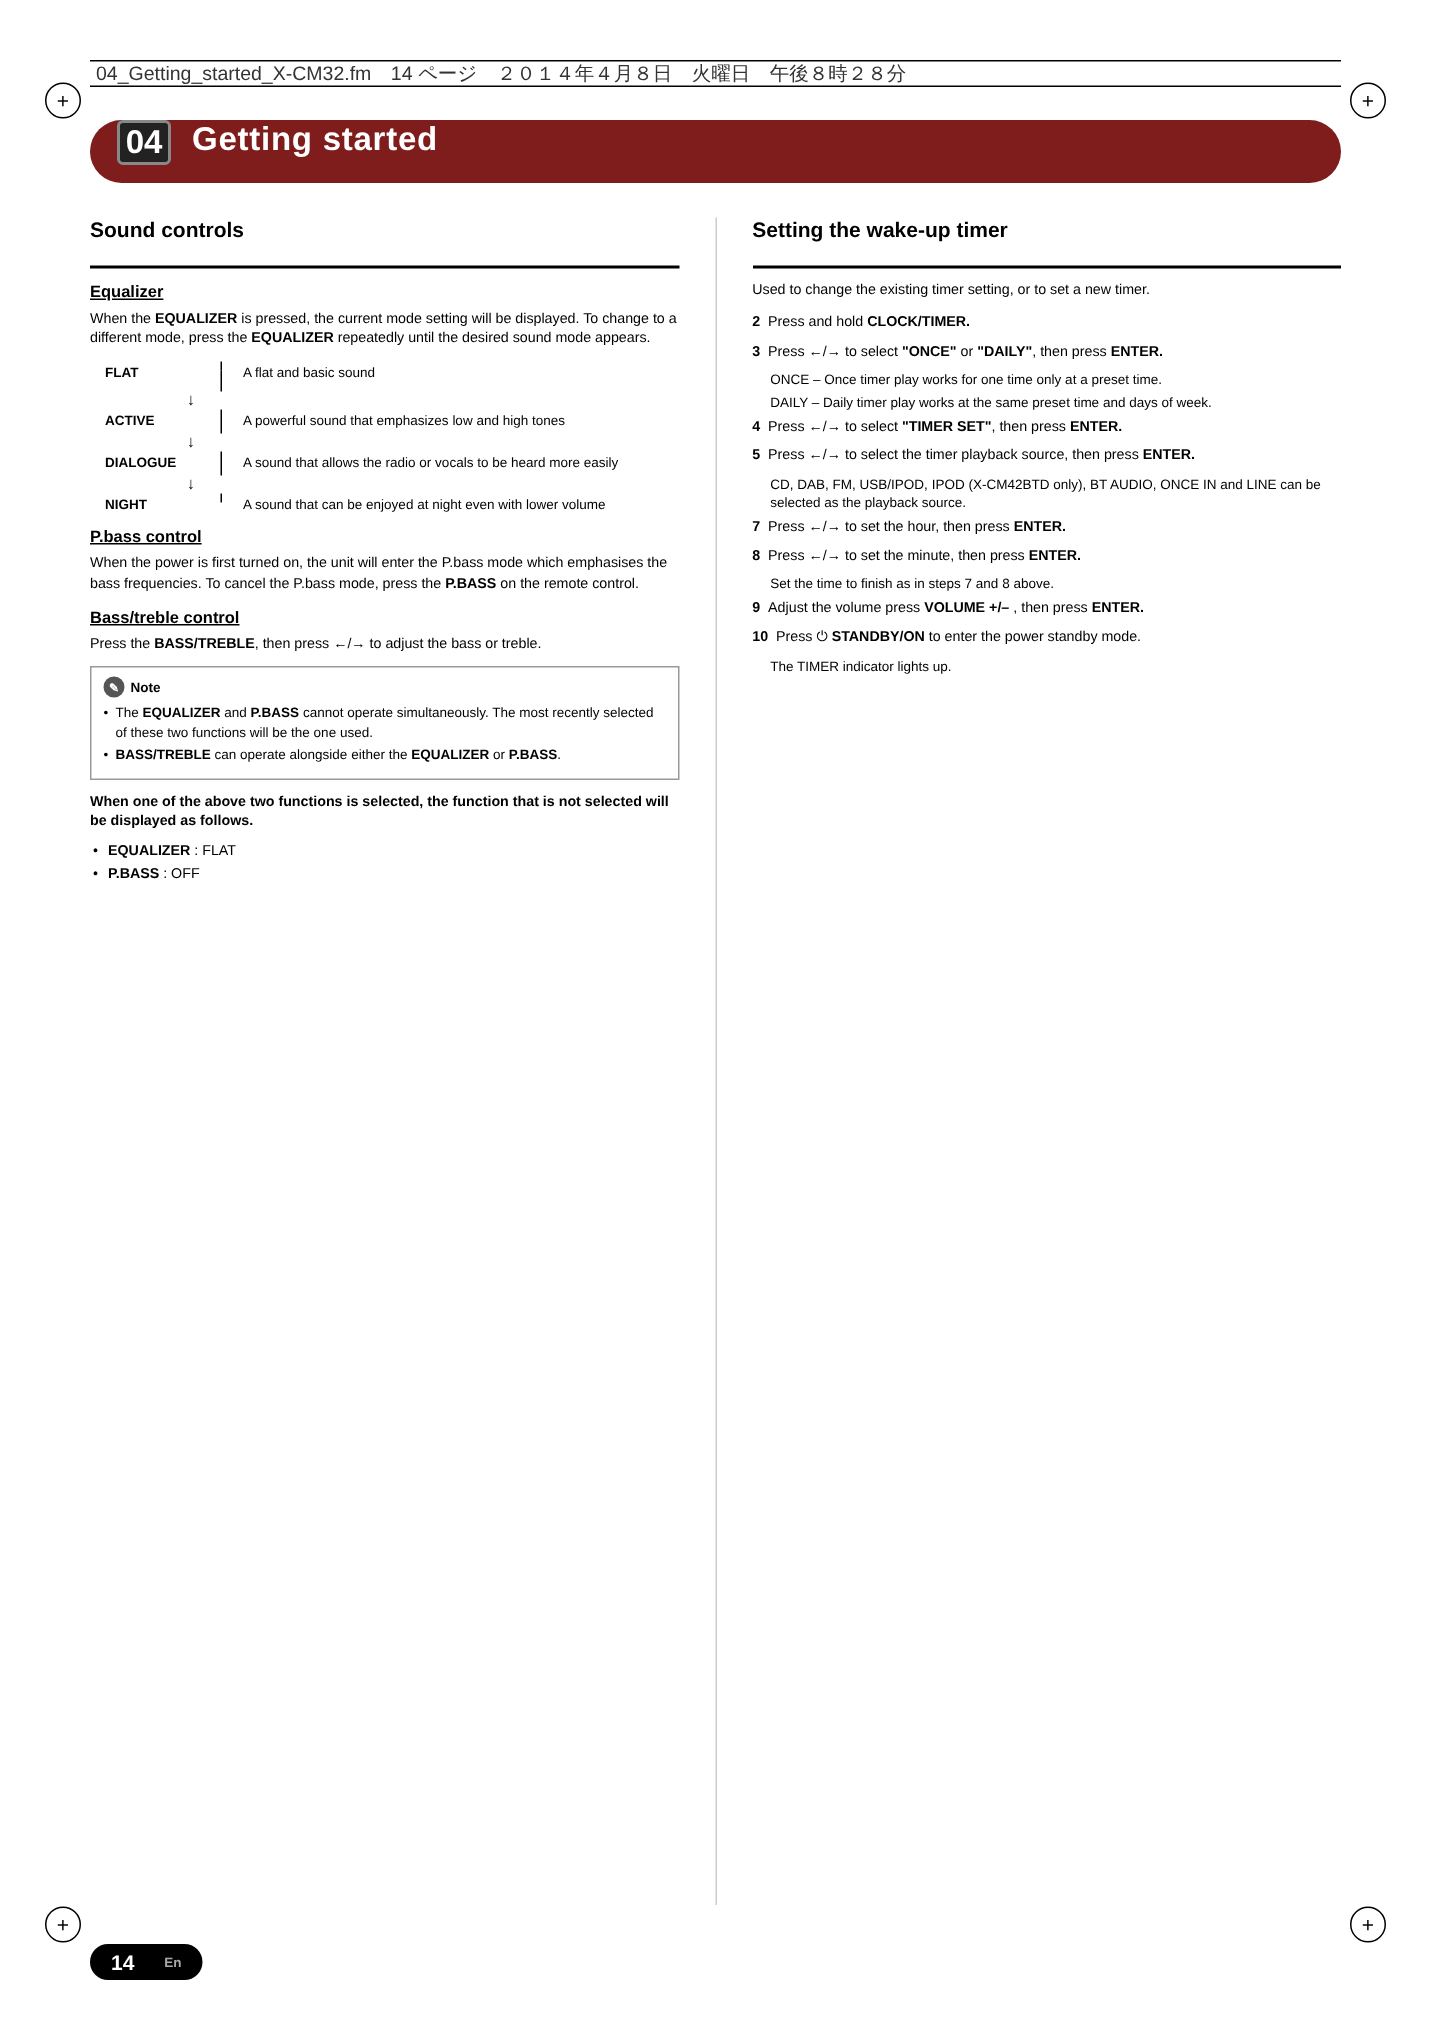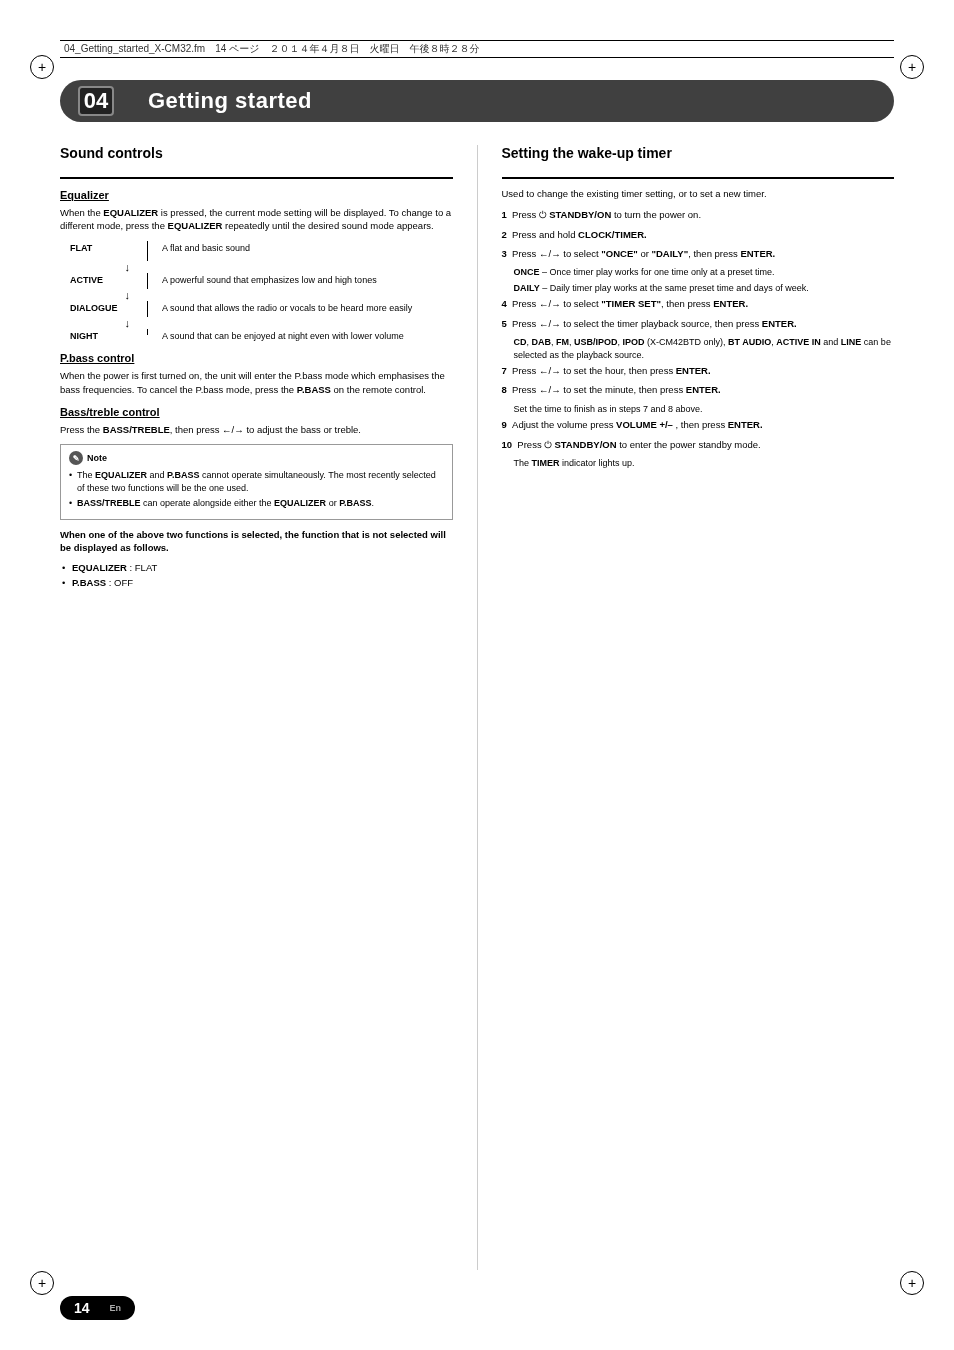--- a/index.html
+++ b/index.html
@@ -36,40 +36,39 @@
 
     
     .header-bar {
       position: absolute;
       top: 40px;
       left: 60px;
       right: 60px;
       height: 18px;
       border-top: 1px solid #000;
       border-bottom: 1px solid #000;
-      font-size: 10px;
+      font-size: 13px;
       display: flex;
       align-items: center;
       padding: 0 4px;
       color: #333;
     }
 
     
     .chapter-heading {
       position: absolute;
       top: 80px;
       left: 60px;
       right: 60px;
       height: 42px;
-      background: #404040;
+      background: #7f1d1d;
       border-radius: 22px;
       display: flex;
-      align-items: center;
+      align-items: flex-start;
       padding: 0 18px;
-      gap: 20px;
     }
     .chapter-number {
       background: #222;
       color: #fff;
       font-size: 22px;
       font-weight: bold;
       margin-right: 14px;
       width: 36px;
       text-align: center;
       border: 2px solid #888;
@@ -254,21 +253,21 @@
     }
 
     .step-sub {
       font-size: 9px;
       line-height: 1.4;
       margin-left: 12px;
       margin-bottom: 3px;
     }
 
     .step-sub b {
-      font-weight: bold;
+      font-weight: normal;
     }
 
     
     .page-num-box {
       position: absolute;
       bottom: 30px;
       left: 60px;
       background: #000;
       color: #fff;
       padding: 4px 14px;
@@ -407,23 +406,20 @@
     </div>
   </div>
 
   <div class="col-divider"></div>
 
   <div class="right-col">
     <div class="section-title">Setting the wake-up timer</div>
 
     <div class="timer-intro">Used to change the existing timer setting, or to set a new timer.</div>
 
-    <div class="step">
-      <span class="step-num">1</span>&nbsp;&nbsp;Press ⏻ <b>STANDBY/ON</b> to turn the power on.
-    </div>
 
     <div class="step">
       <span class="step-num">2</span>&nbsp;&nbsp;Press and hold <b>CLOCK/TIMER.</b>
     </div>
 
     <div class="step">
       <span class="step-num">3</span>&nbsp;&nbsp;Press ←/→ to select <b>"ONCE"</b> or <b>"DAILY"</b>, then press <b>ENTER.</b>
     </div>
     <div class="step-sub">
       <b>ONCE</b> – Once timer play works for one time only at a preset time.
@@ -433,21 +429,21 @@
     </div>
 
     <div class="step">
       <span class="step-num">4</span>&nbsp;&nbsp;Press ←/→ to select <b>"TIMER SET"</b>, then press <b>ENTER.</b>
     </div>
 
     <div class="step">
       <span class="step-num">5</span>&nbsp;&nbsp;Press ←/→ to select the timer playback source, then press <b>ENTER.</b>
     </div>
     <div class="step-sub">
-      <b>CD</b>, <b>DAB</b>, <b>FM</b>, <b>USB/IPOD</b>, <b>IPOD</b> (X-CM42BTD only), <b>BT AUDIO</b>, <b>ACTIVE IN</b> and <b>LINE</b> can be selected as the playback source.
+      <b>CD</b>, <b>DAB</b>, <b>FM</b>, <b>USB/IPOD</b>, <b>IPOD</b> (X-CM42BTD only), <b>BT AUDIO</b>, <b>ONCE IN</b> and <b>LINE</b> can be selected as the playback source.
     </div>
 
 
     <div class="step">
       <span class="step-num">7</span>&nbsp;&nbsp;Press ←/→ to set the hour, then press <b>ENTER.</b>
     </div>
 
     <div class="step">
       <span class="step-num">8</span>&nbsp;&nbsp;Press ←/→ to set the minute, then press <b>ENTER.</b>
     </div>

